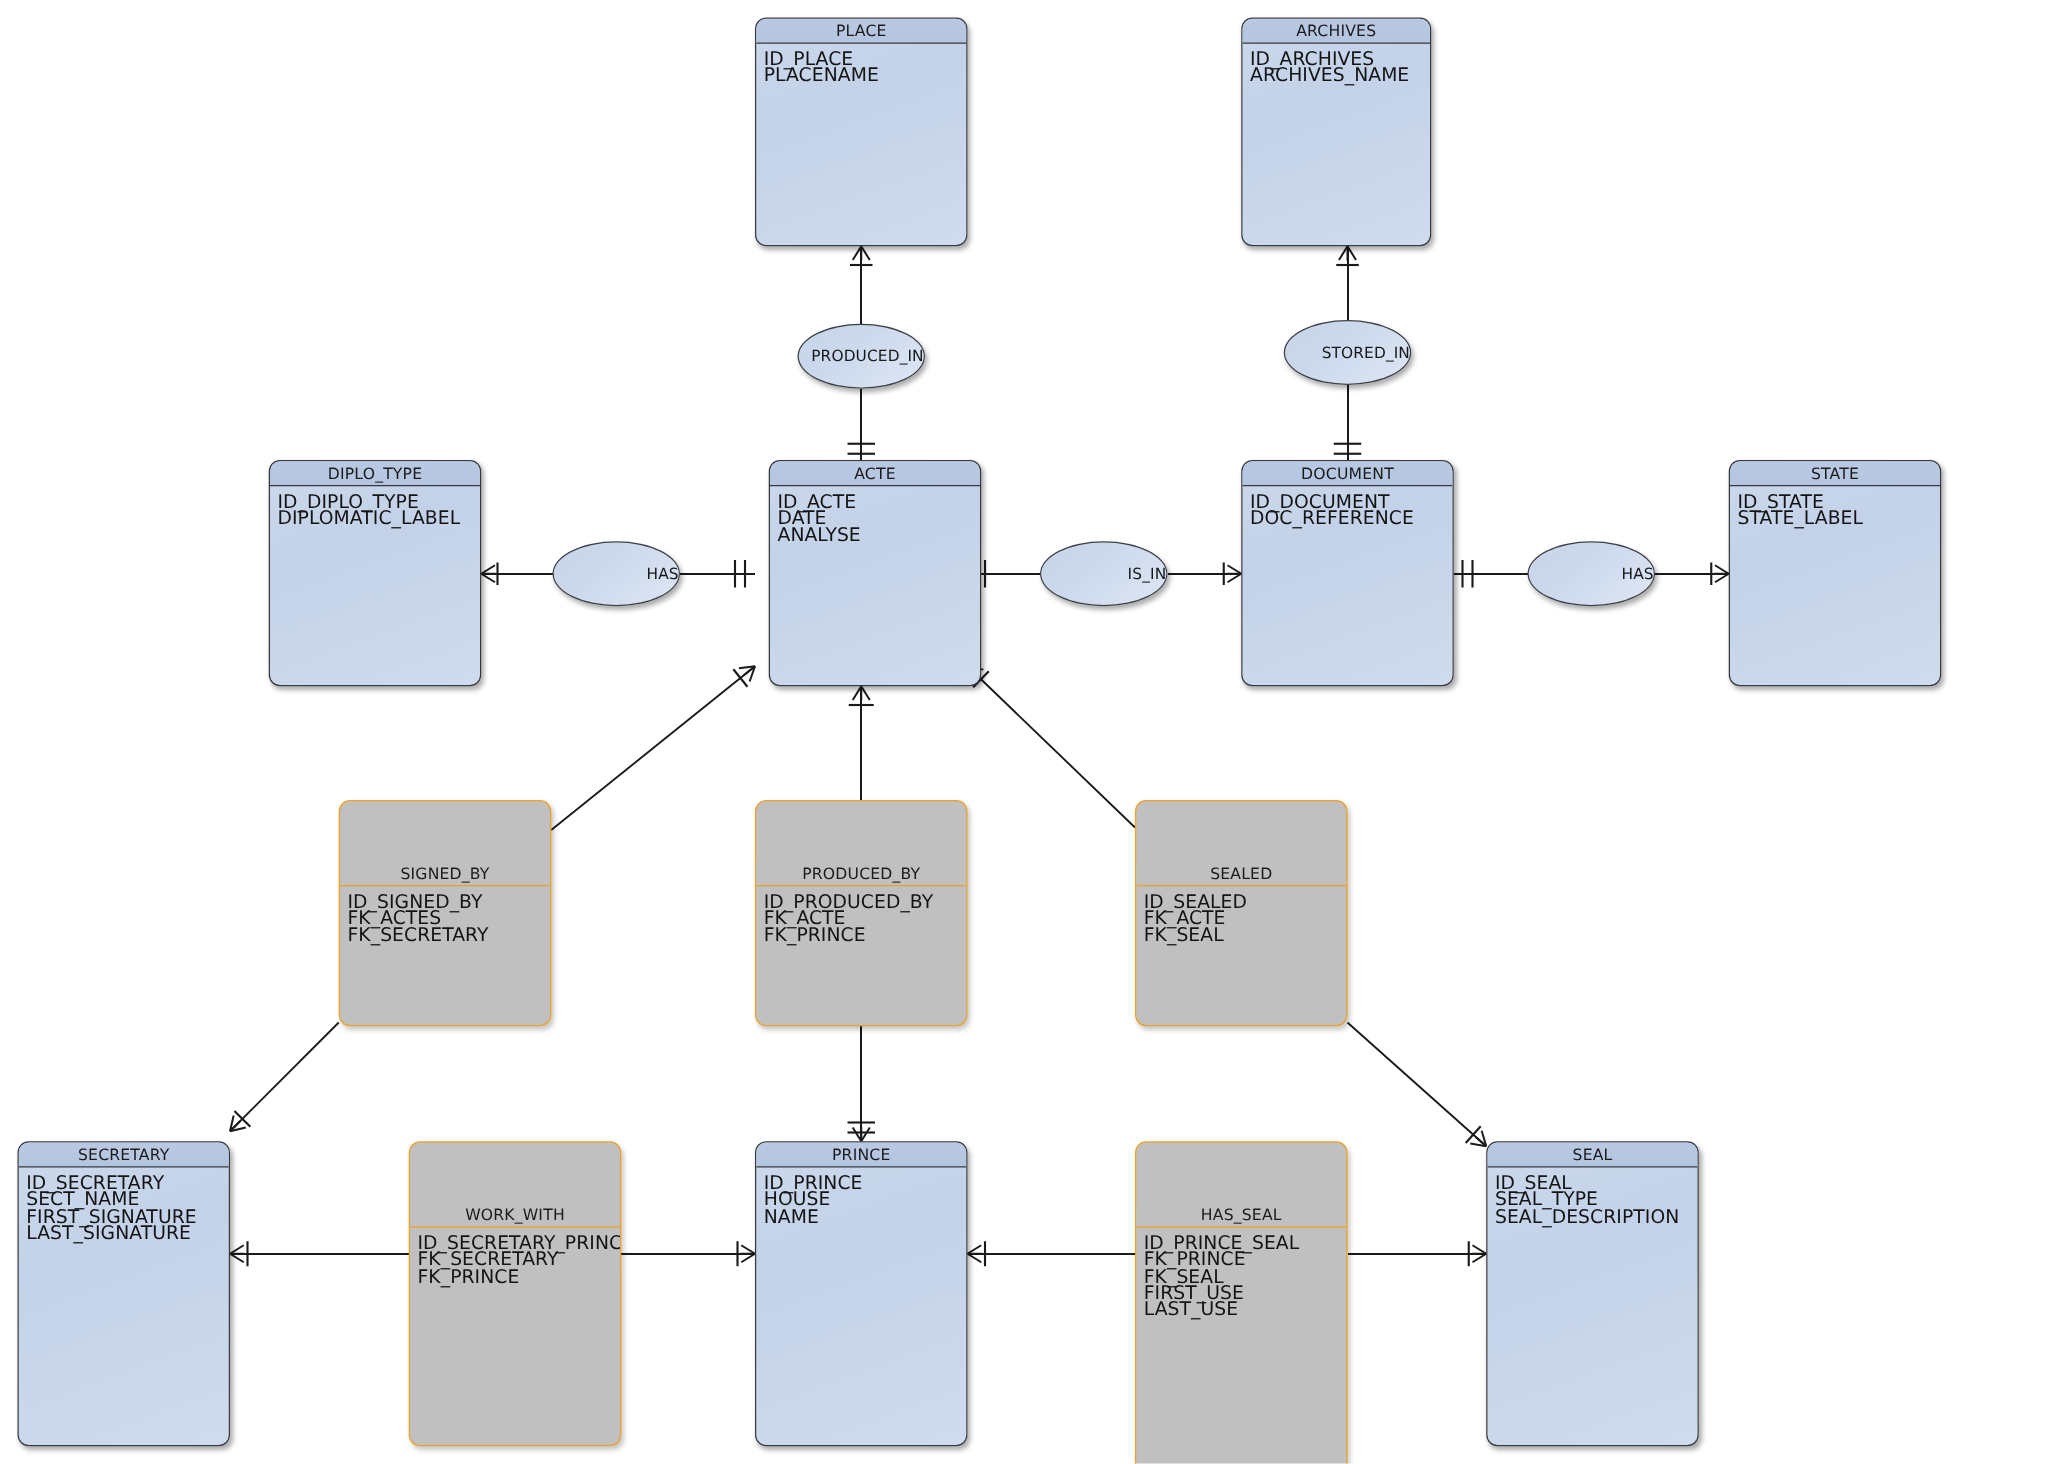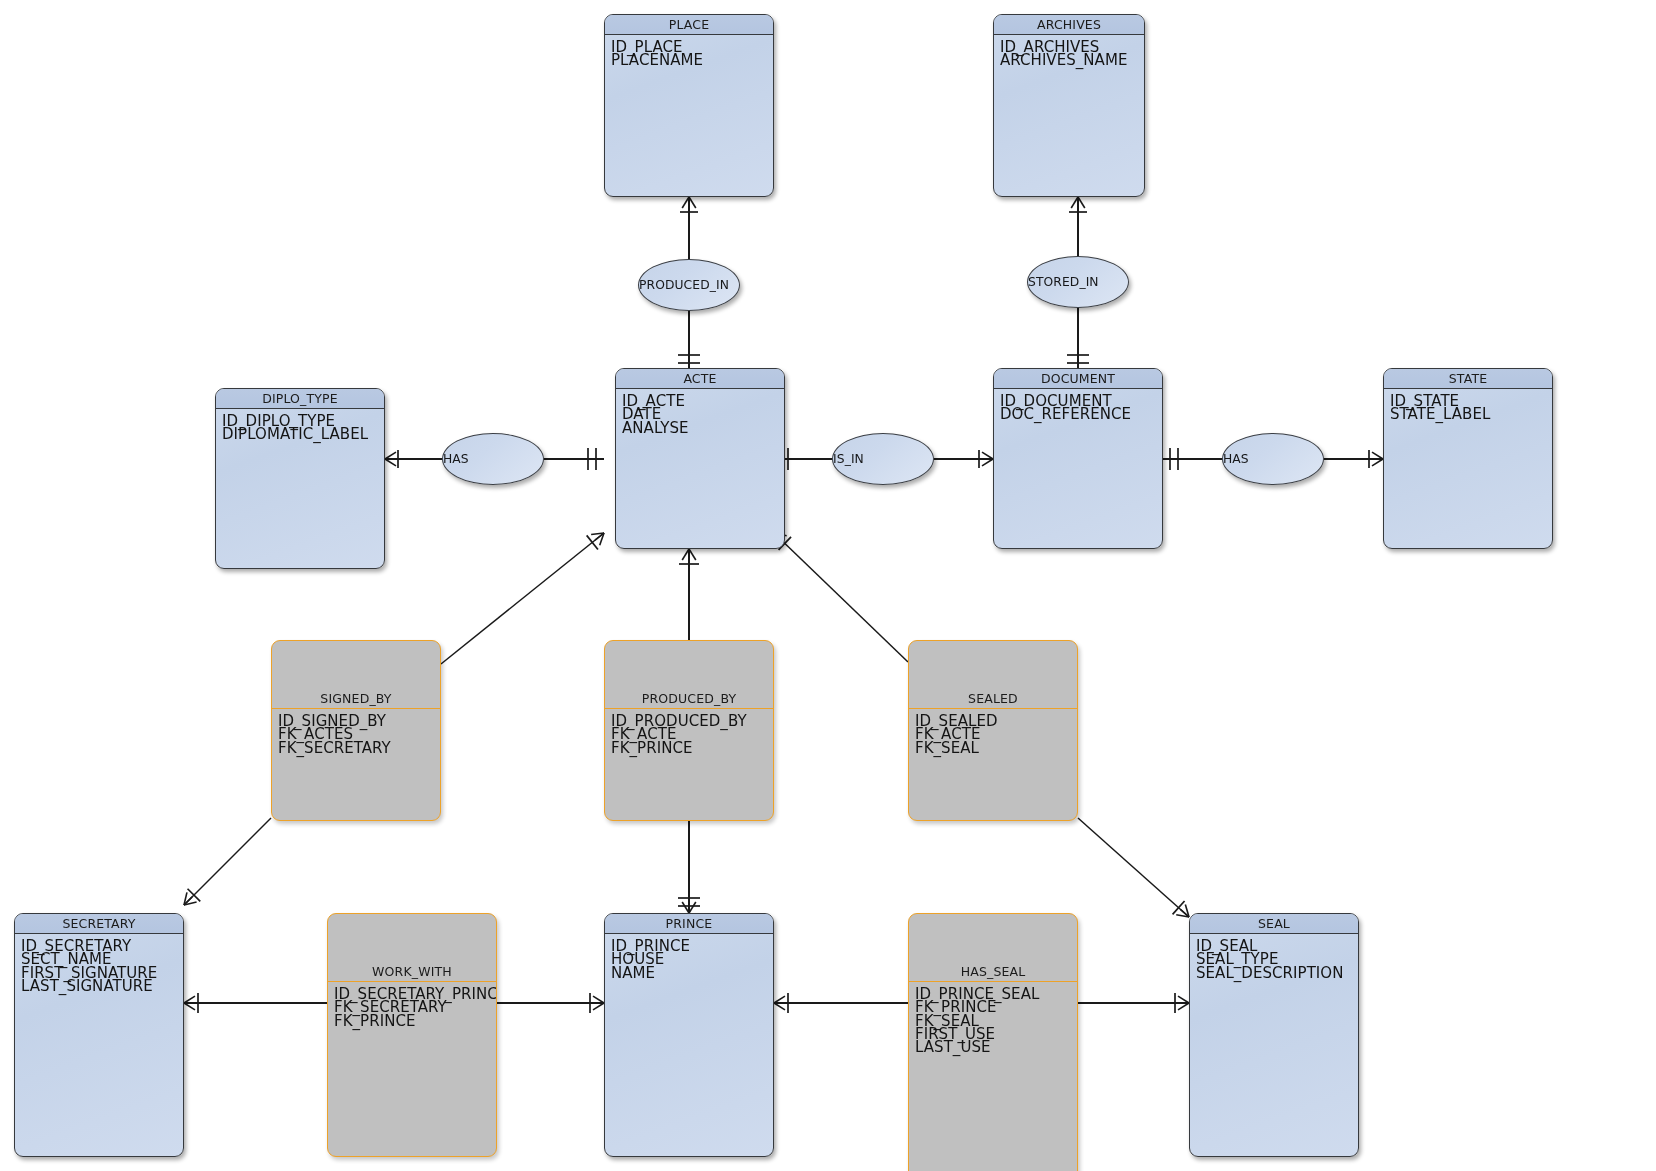--- a/index.html
+++ b/index.html
@@ -77,21 +77,21 @@
   
   .rel {
     position: absolute;
     box-sizing: border-box;
     border-radius: 50%;
     border: 1.4px solid #3b3f45;
     background: linear-gradient(140deg, #c6d4e9 0%, #ccd9ed 40%, #dde6f4 100%);
     box-shadow: 2px 3px 4px rgba(0,0,0,0.33);
     display: flex;
     align-items: center;
-    justify-content: flex-start;
+    justify-content: flex-end;
     z-index: 6;
   }
   .rel span {
     font-size: 12.3px;
     color: #17181a;
     letter-spacing: 0.1px;
     white-space: nowrap;
   }
 </style>
 </head>
@@ -198,21 +198,21 @@
         <div class="attr">PLACENAME</div>
       </div>
     </div>
     <div class="entity blue" style="left: 993px; top: 14px; width: 152px; height: 183px;">
       <div class="ent-header">ARCHIVES</div>
       <div class="ent-body">
         <div class="attr">ID_ARCHIVES</div>
         <div class="attr">ARCHIVES_NAME</div>
       </div>
     </div>
-    <div class="entity blue" style="left: 215px; top: 388px; width: 170px; height: 181px;">
+    <div class="entity blue" style="left: 215px; top: 368px; width: 170px; height: 181px;">
       <div class="ent-header">DIPLO_TYPE</div>
       <div class="ent-body">
         <div class="attr">ID_DIPLO_TYPE</div>
         <div class="attr">DIPLOMATIC_LABEL</div>
       </div>
     </div>
     <div class="entity blue" style="left: 604px; top: 368px; width: 170px; height: 181px; margin-left: 11px;">
       <div class="ent-header">ACTE</div>
       <div class="ent-body">
         <div class="attr">ID_ACTE</div>

